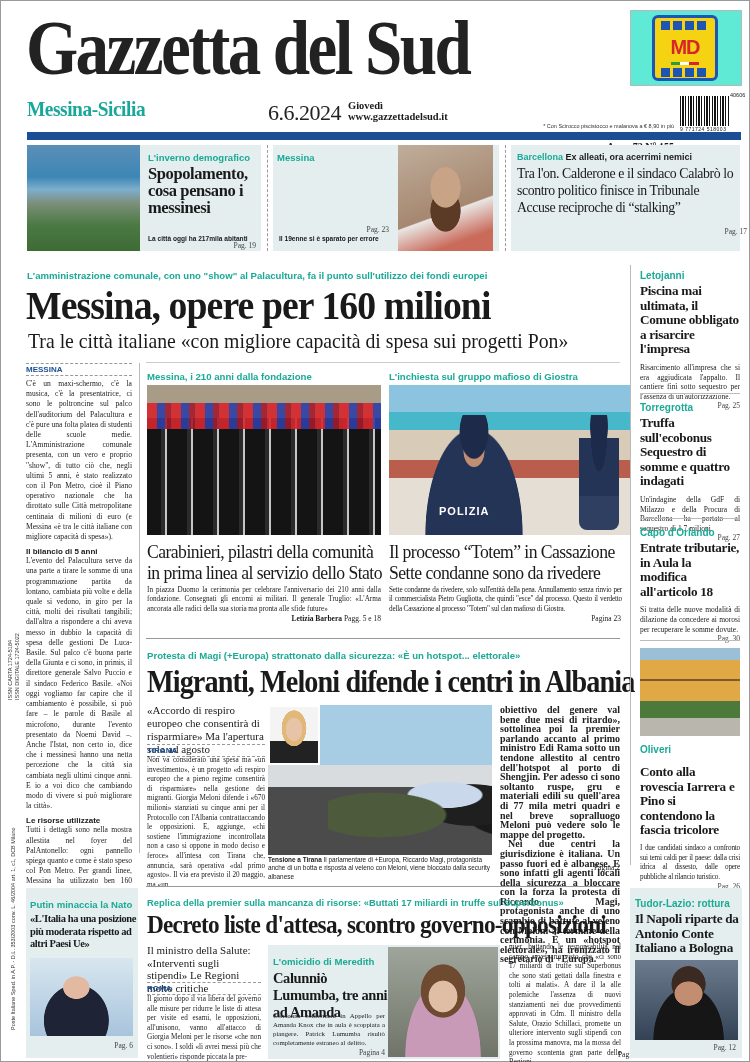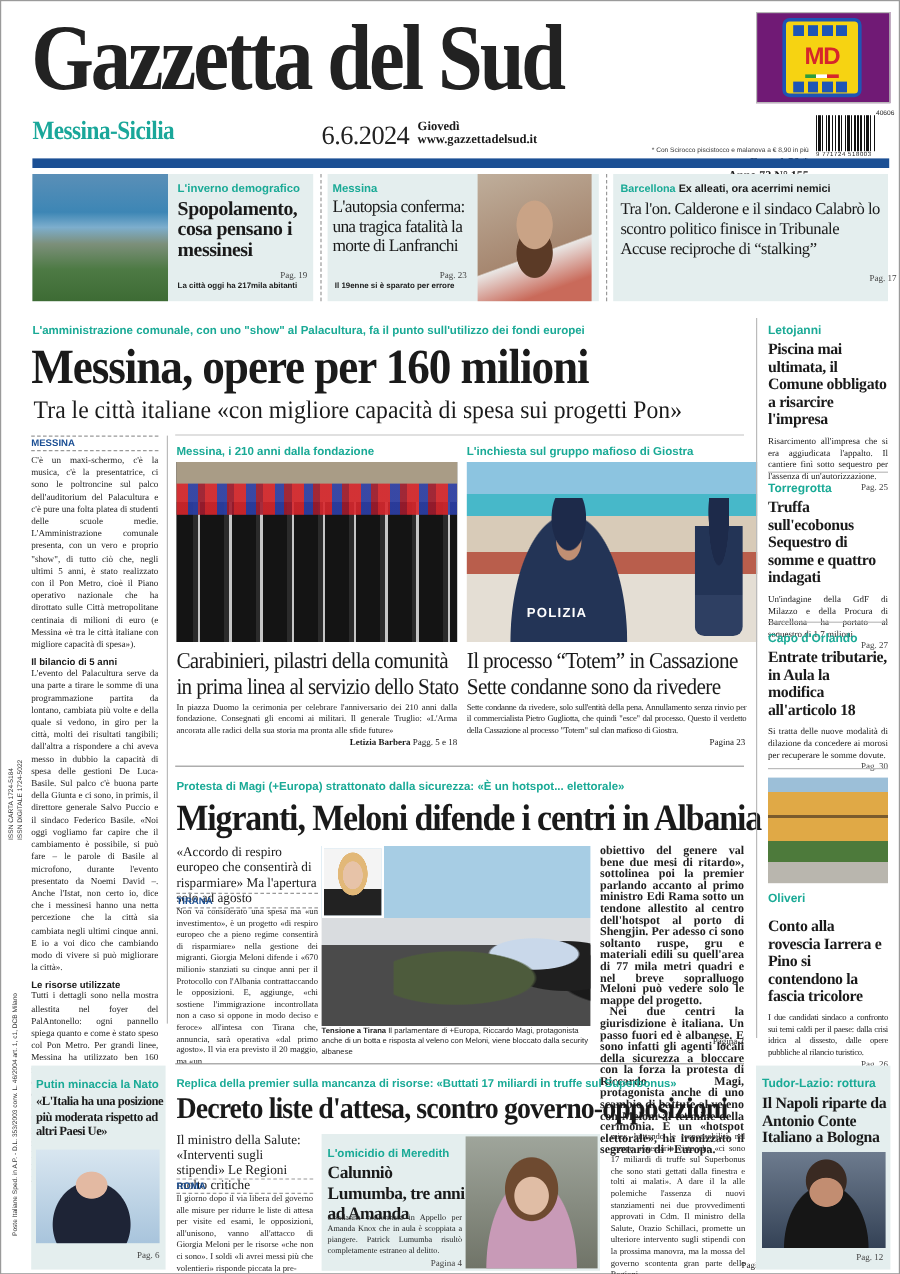--- a/index.html
+++ b/index.html
@@ -3,21 +3,21 @@
 <meta charset="utf-8">
 <style>
   * { box-sizing: border-box; margin: 0; padding: 0; }
   html, body { width: 750px; height: 1062px; overflow: hidden; background: #ffffff; }
   body { position: relative; font-family: "Liberation Serif", serif; color: #1a1a1a; }
   .abs { position: absolute; }
   .frame { position: absolute; left: 0; top: 0; width: 750px; height: 1062px; border: 1px solid #9a9a9a; pointer-events: none; }
 
   
   .masthead-title { left: 26px; top: 6px; font-family: "Liberation Serif", serif; font-weight: bold; font-size: 78px; letter-spacing: -3px; line-height: 84px; color: #222; transform: scaleX(0.86); transform-origin: left top; }
-  .md-logo { left: 630px; top: 10px; width: 112px; height: 76px; border: 1px solid #b8b8b8; background:#701a75; }
+  .md-logo { left: 630px; top: 10px; width: 112px; height: 76px; border: 1px solid #b8b8b8; background:#5eead4; }
   .md-inner { position:absolute; left: 21px; top: 4px; width: 66px; height: 66px; background: #f6d312; border-radius: 6px; border: 3px solid #1e55b5; }
   .md-inner .stripe { position:absolute; left: 6px; width: 48px; height: 9px; background: repeating-linear-gradient(90deg,#1e55b5 0 9px,#f6d312 9px 12px); }
   .md-inner .txt { position:absolute; left: 0; top: 18px; width: 100%; text-align:center; color:#d6262b; font-family:"Liberation Sans",sans-serif; font-weight:bold; font-size:20px; letter-spacing:-1px; }
   .md-inner .flag { position:absolute; left: 16px; top: 44px; width: 28px; height: 3px; background: linear-gradient(90deg,#2a9d3c 33%,#fff 33% 66%,#d6262b 66%); }
 
   .edition { left: 27px; top: 96px; font-size: 22px; font-weight: bold; color: #1aa79a; letter-spacing: -0.5px; transform: scaleX(0.88); transform-origin: left top; }
   .date { left: 268px; top: 100px; font-size: 22px; color: #222; letter-spacing: -0.5px; }
   .weekday { left: 348px; top: 100px; font-size: 10.5px; font-weight: bold; line-height: 11px; }
   .price { left: 560px; top: 102px; width: 114px; font-size: 10px; font-weight: bold; text-align: right; line-height: 11px; margin-top: 28px; }
   .price-note { left: 486px; top: 123px; width: 188px; font-family: "Liberation Sans", sans-serif; font-size: 5.5px; text-align: right; color:#333; }
@@ -107,27 +107,26 @@
   <div class="bars"></div>
   <div class="iss">40606</div>
   <div class="nums">9 771724 518003</div>
 </div>
 <div class="abs blue-rule"></div>
 
 <div class="abs teaser-box" style="left:27px;top:145px;width:234px;height:106px;">
   <div class="abs photo sea-photo" style="left:0;top:0;width:113px;height:106px;"></div>
   <div class="abs kicker" style="left:121px;top:7px;font-size:9.5px;">L'inverno demografico</div>
   <div class="abs" style="left:121px;top:20px;width:110px;font-size:16.5px;font-weight:bold;line-height:17px;letter-spacing:-0.4px;">Spopolamento, cosa pensano i messinesi</div>
-  <div class="abs pag" style="left:121px;top:80px;width:108px;">Pag. 19</div>
+  <div class="abs pag" style="left:121px;top:96px;width:108px;">Pag. 19</div>
   <div class="abs" style="left:121px;top:90px;font-family:'Liberation Sans',sans-serif;font-weight:bold;font-size:6.6px;">La città oggi ha 217mila abitanti</div>
 </div>
 <div class="abs divider-v" style="left:267px;top:145px;height:106px;"></div>
 <div class="abs teaser-box" style="left:273px;top:145px;width:226px;height:106px;">
   <div class="abs kicker" style="left:4px;top:7px;font-size:9.5px;">Messina</div>
-  <div class="abs" style="left:4px;top:20px;width:125px;font-size:14.5px;line-height:16px;letter-spacing:-0.6px;">L'autopsia conferma: una tragica fatalità la morte di Lanfranchi</div>
   <div class="abs pag" style="left:4px;top:80px;width:112px;">Pag. 23</div>
   <div class="abs" style="left:6px;top:90px;font-family:'Liberation Sans',sans-serif;font-weight:bold;font-size:6.6px;">Il 19enne si è sparato per errore</div>
   <div class="abs photo man-photo" style="left:125px;top:0;width:95px;height:106px;"></div>
 </div>
 <div class="abs divider-v" style="left:505px;top:145px;height:106px;"></div>
 <div class="abs teaser-box" style="left:511px;top:145px;width:229px;height:106px;">
   <div class="abs" style="left:6px;top:7px;font-family:'Liberation Sans',sans-serif;font-weight:bold;font-size:9px;white-space:nowrap;">
     <span class="kicker">Barcellona</span>
     <span>Ex alleati, ora acerrimi nemici</span>
   </div>

